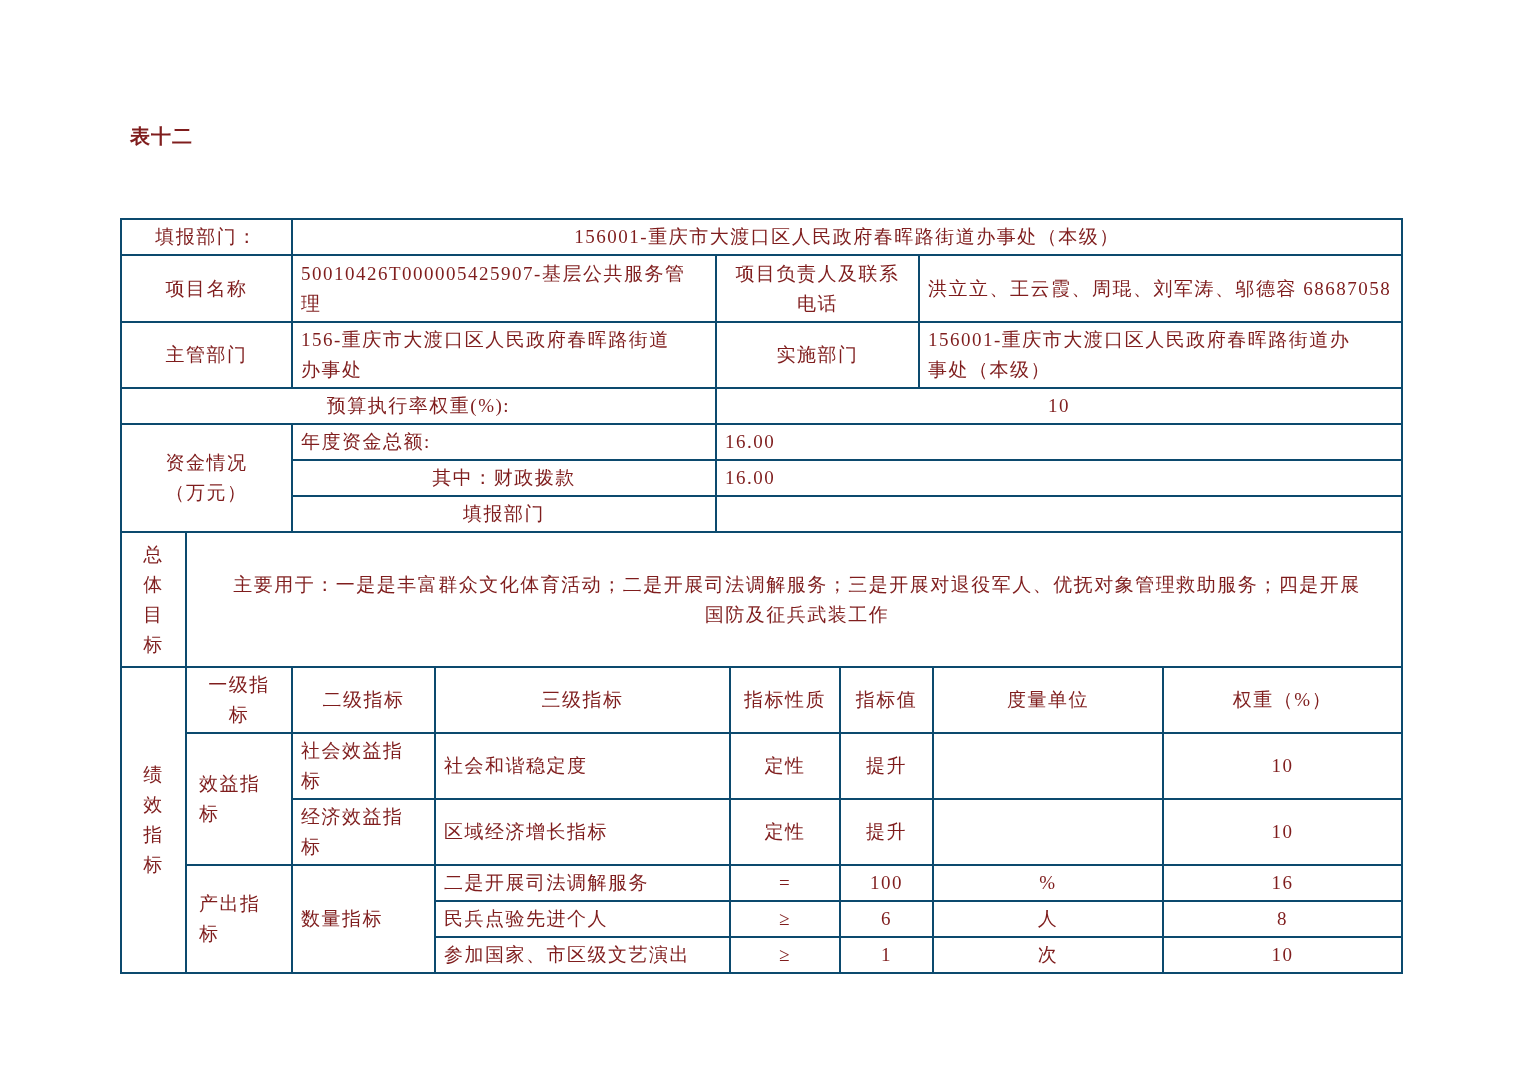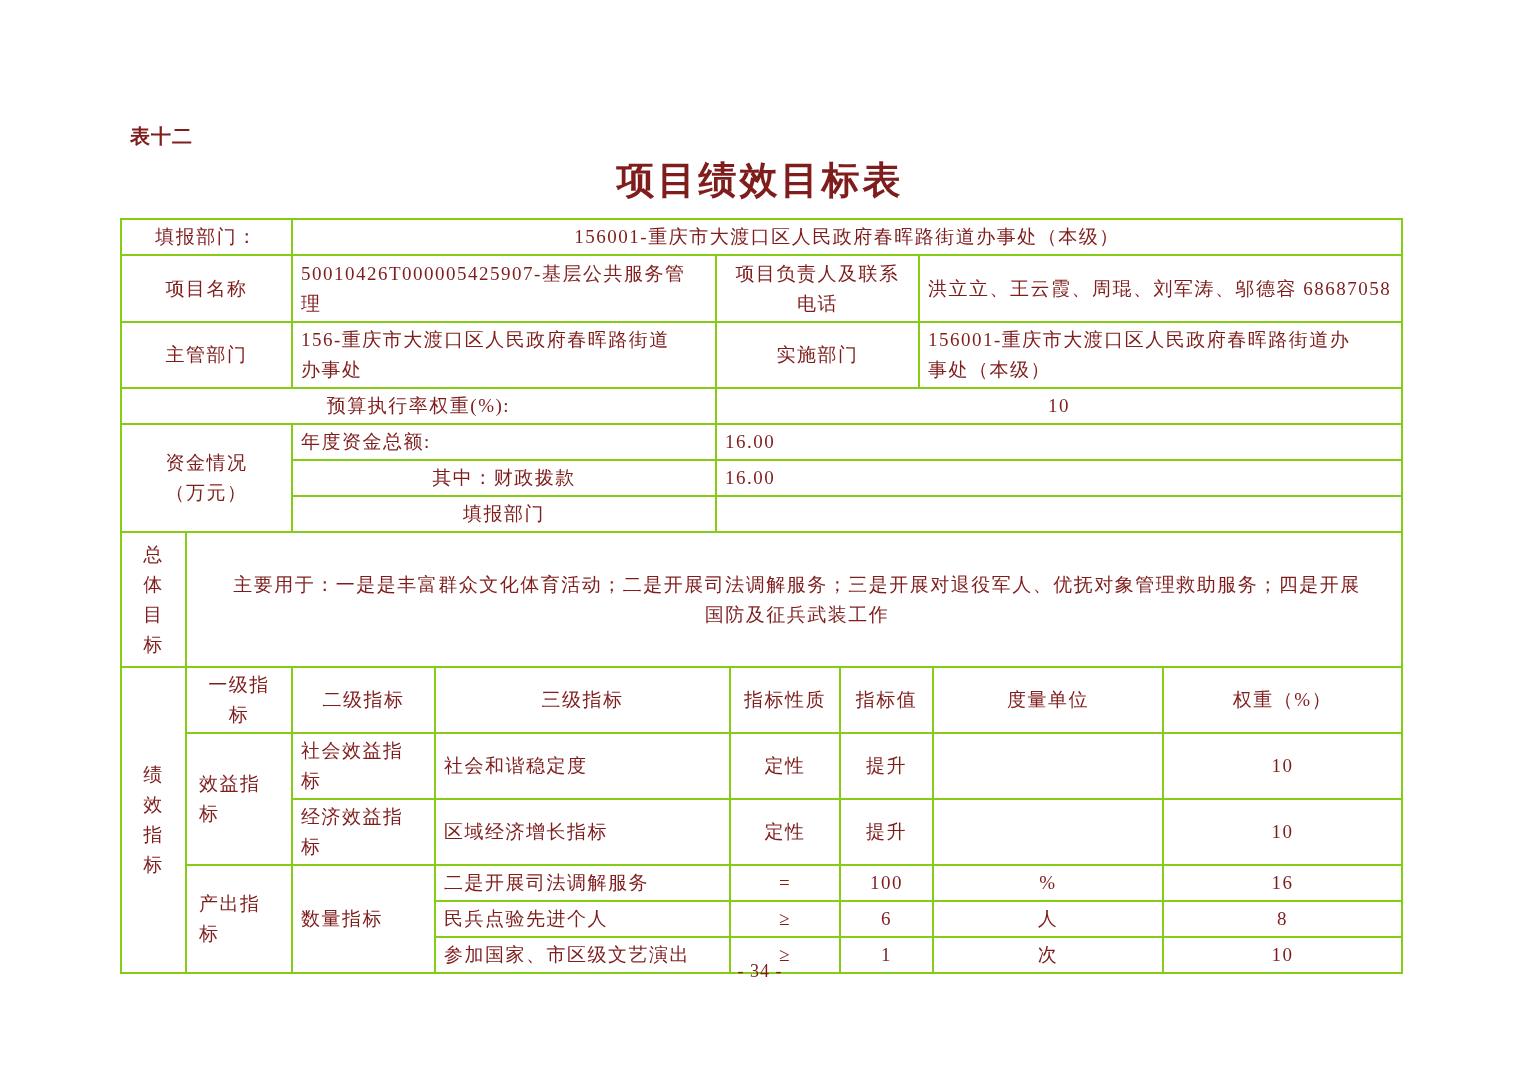--- a/index.html
+++ b/index.html
@@ -11,21 +11,21 @@
     position:absolute; left:130px; top:123px;
     font-size:20px; font-weight:bold; letter-spacing:1px;
   }
   .title {
     position:absolute; left:0; top:155px; width:100%; margin:0;
     text-align:center; font-size:38px; font-weight:bold; letter-spacing:3px;
   }
   .tbl-wrap { position:absolute; left:120px; top:218px; width:1281px; }
   table.t { border-collapse:collapse; table-layout:fixed; width:1281px; }
   table.t td {
-    border:2px solid #84cc16; font-size:19px; line-height:30px;
+    border:2px solid #0c4a6e; font-size:19px; line-height:30px;
     padding:2px 8px; vertical-align:middle; white-space:pre-line;
     letter-spacing:1.5px; overflow:hidden; word-break:break-all;
   }
   .tB, .tC { margin-top:-2px; }
   .ctr { text-align:center; }
   .lft { text-align:left; }
   .rgt { text-align:left; padding-right:10px !important;margin-left:32px; }
   .pad12 { padding-left:12px !important; }
   .goal-content { line-height:38px; padding-left:14px !important;text-align:center; }
   .vlabel { line-height:30px; padding:2px 2px !important; }
@@ -34,21 +34,20 @@
     position:absolute; left:0; top:961px; width:100%;
     text-align:center; font-size:18px; letter-spacing:1px;
   }
 </style>
 </head>
 <body>
 
 <div class="page">
 
   <div class="tag">表十二</div>
-  <h1 class="title">项目绩效目标表</h1>
 
   <div class="tbl-wrap">
 
     <table class="t tA">
       <colgroup>
         <col style="width:171px">
           <col style="width:424px">
           <col style="width:203px">
           <col style="width:483px">
       </colgroup>
@@ -179,15 +178,14 @@
         <td class="ctr">≥</td>
         <td class="ctr">1</td>
         <td class="ctr">次</td>
         <td class="ctr">10</td>
       </tr>
     </tbody>
       </table>
 
   </div>
 
-  <div class="footer">- 34 -</div>
 
 </div>
 
 </body></html>

